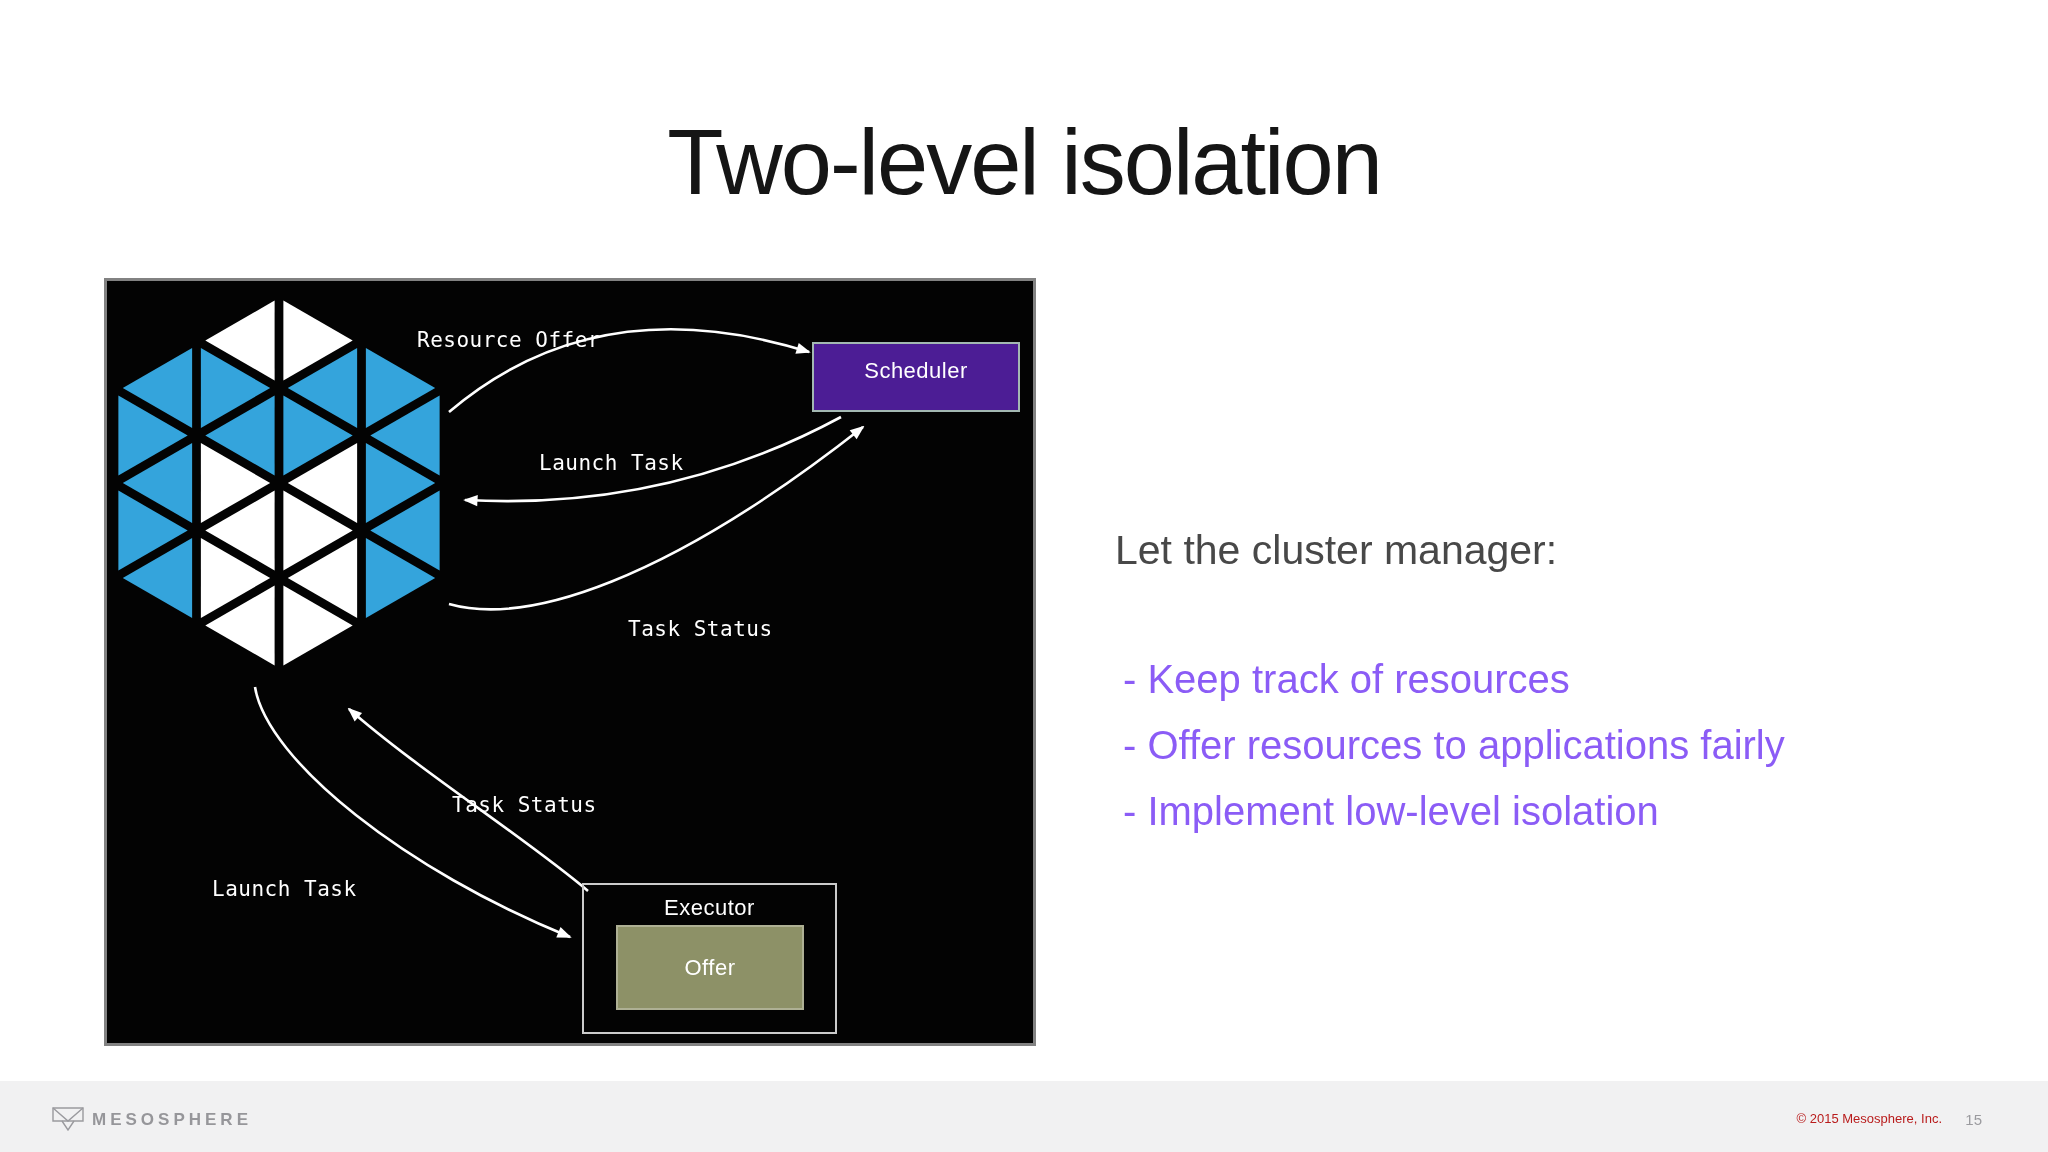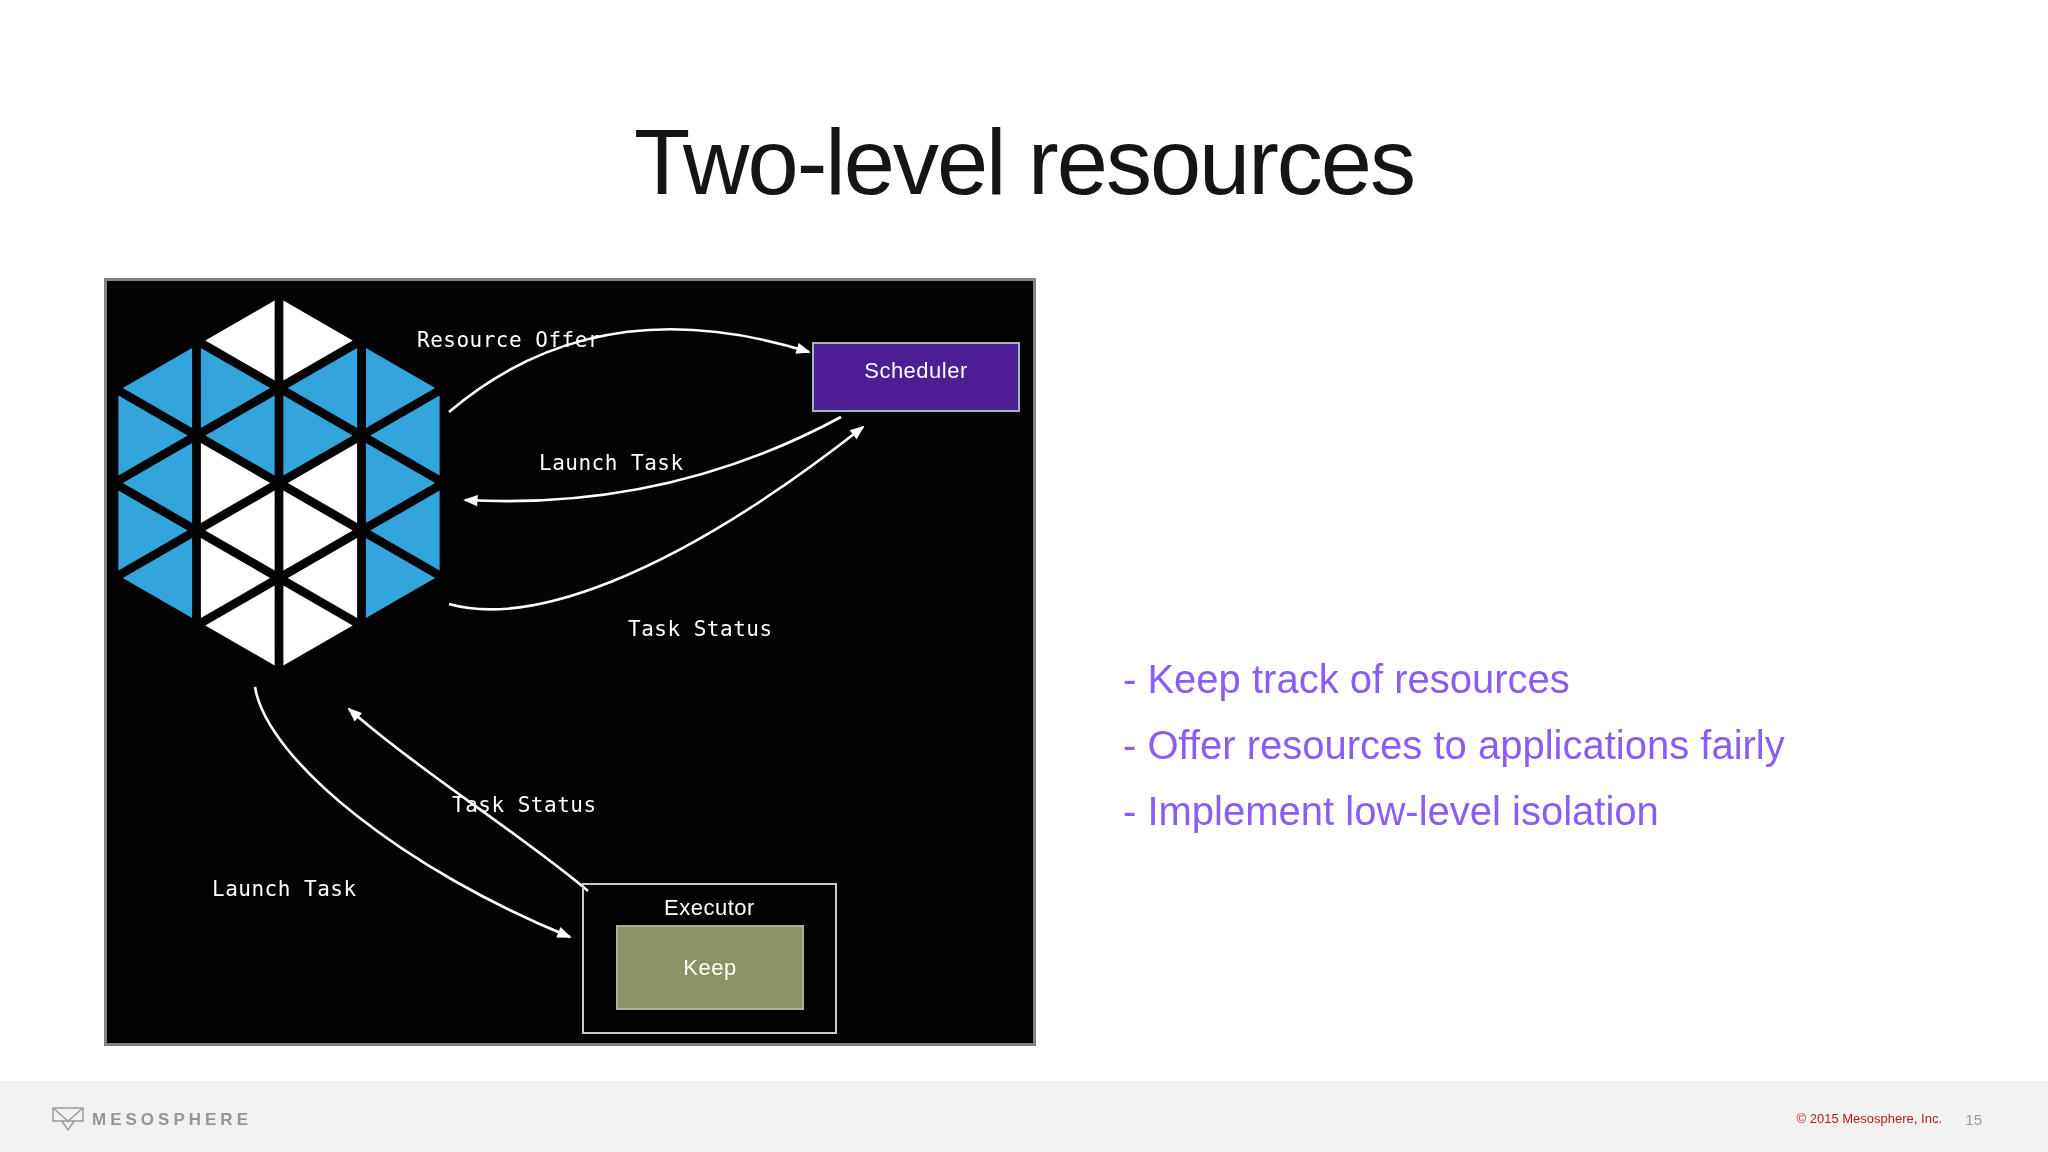--- a/index.html
+++ b/index.html
@@ -61,21 +61,21 @@
   }
   .page-number {
     position:absolute; right:66px; top:1111px; font-size:15px; color:#9b9b9f;
   }
 </style>
 </head>
 <body>
 
 <div class="slide">
 
-  <div class="title">Two-level resources</div>
+  <div class="title">Two-level isolation</div>
 
   <div class="diagram" style="background: rgb(3, 3, 3); border-color: rgb(130, 130, 130);">
 
     <svg class="logo" width="330" height="380" viewBox="0 0 330 380">
         <polygon points="78.1,55.1 78.1,134.9 8.8,95.0" fill="#34a4dc"></polygon>
         <polygon points="4.4,102.6 4.4,182.4 73.7,142.5" fill="#34a4dc"></polygon>
         <polygon points="78.1,150.1 78.1,229.9 8.8,190.0" fill="#34a4dc"></polygon>
         <polygon points="4.4,197.6 4.4,277.4 73.7,237.5" fill="#34a4dc"></polygon>
         <polygon points="78.1,245.1 78.1,324.9 8.8,285.0" fill="#34a4dc"></polygon>
         <polygon points="160.6,7.6 160.6,87.4 91.3,47.5" fill="#ffffff"></polygon>
@@ -120,26 +120,27 @@
     <div class="dlabel" style="left:345px; top:492px;">Task Status</div>
     <div class="dlabel" style="left:105px; top:576px;">Launch Task</div>
 
     <div class="node-scheduler" style="background: #4c1d95; border-color: rgb(163, 184, 178);">
       <span>Scheduler</span>
     </div>
 
     <div class="node-executor" style="border-color: rgb(203, 203, 203);">
       <div class="exec-label">Executor</div>
       <div class="node-task" style="background: rgb(141, 145, 103); border-color: rgb(174, 176, 148);">
-        <span>Keep</span>
+        <span>Offer</span>
       </div>
     </div>
 
   </div>
 
+  <div class="rp-heading">Let the cluster manager:</div>
   <div class="rp-bullets">
     <div>- Keep track of resources</div>
     <div>- Offer resources to applications fairly</div>
     <div>- Implement low-level isolation</div>
   </div>
 
   <div class="footer"></div>
   <svg class="brand-icon" width="32" height="24" viewBox="0 0 32 24">
     <g fill="none" stroke="#9a9a9e" stroke-width="1.4" stroke-linejoin="miter">
       <polygon points="1,1 31,1 31,14 1,14"></polygon>

